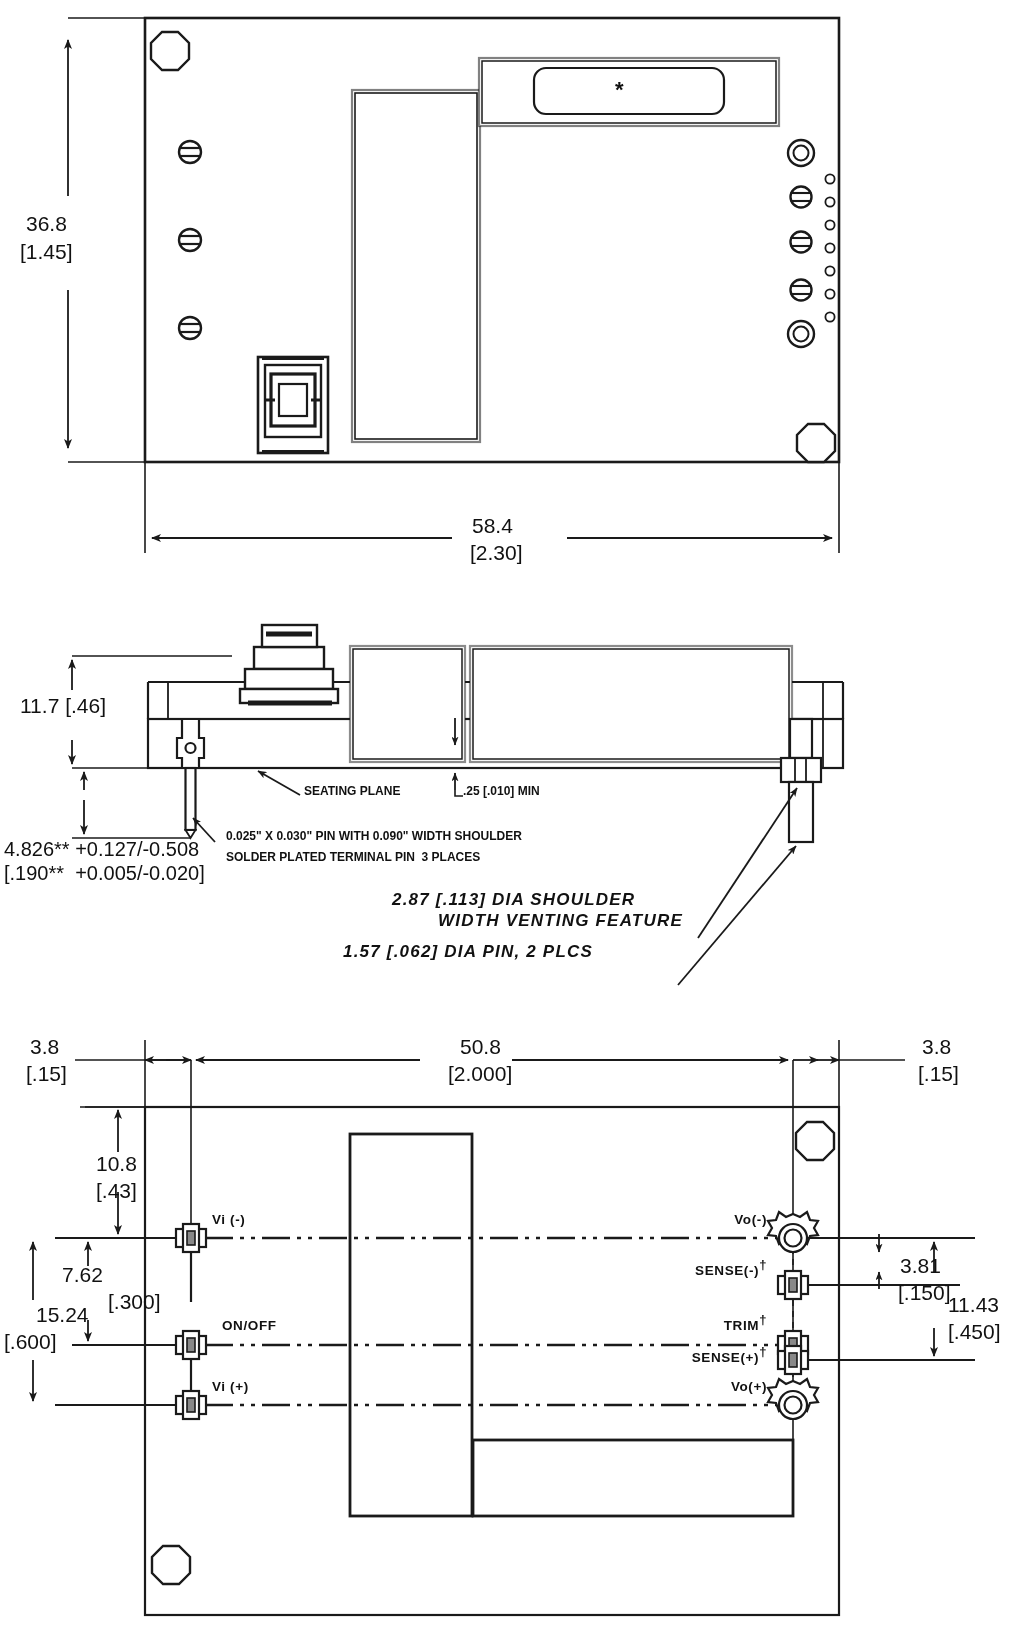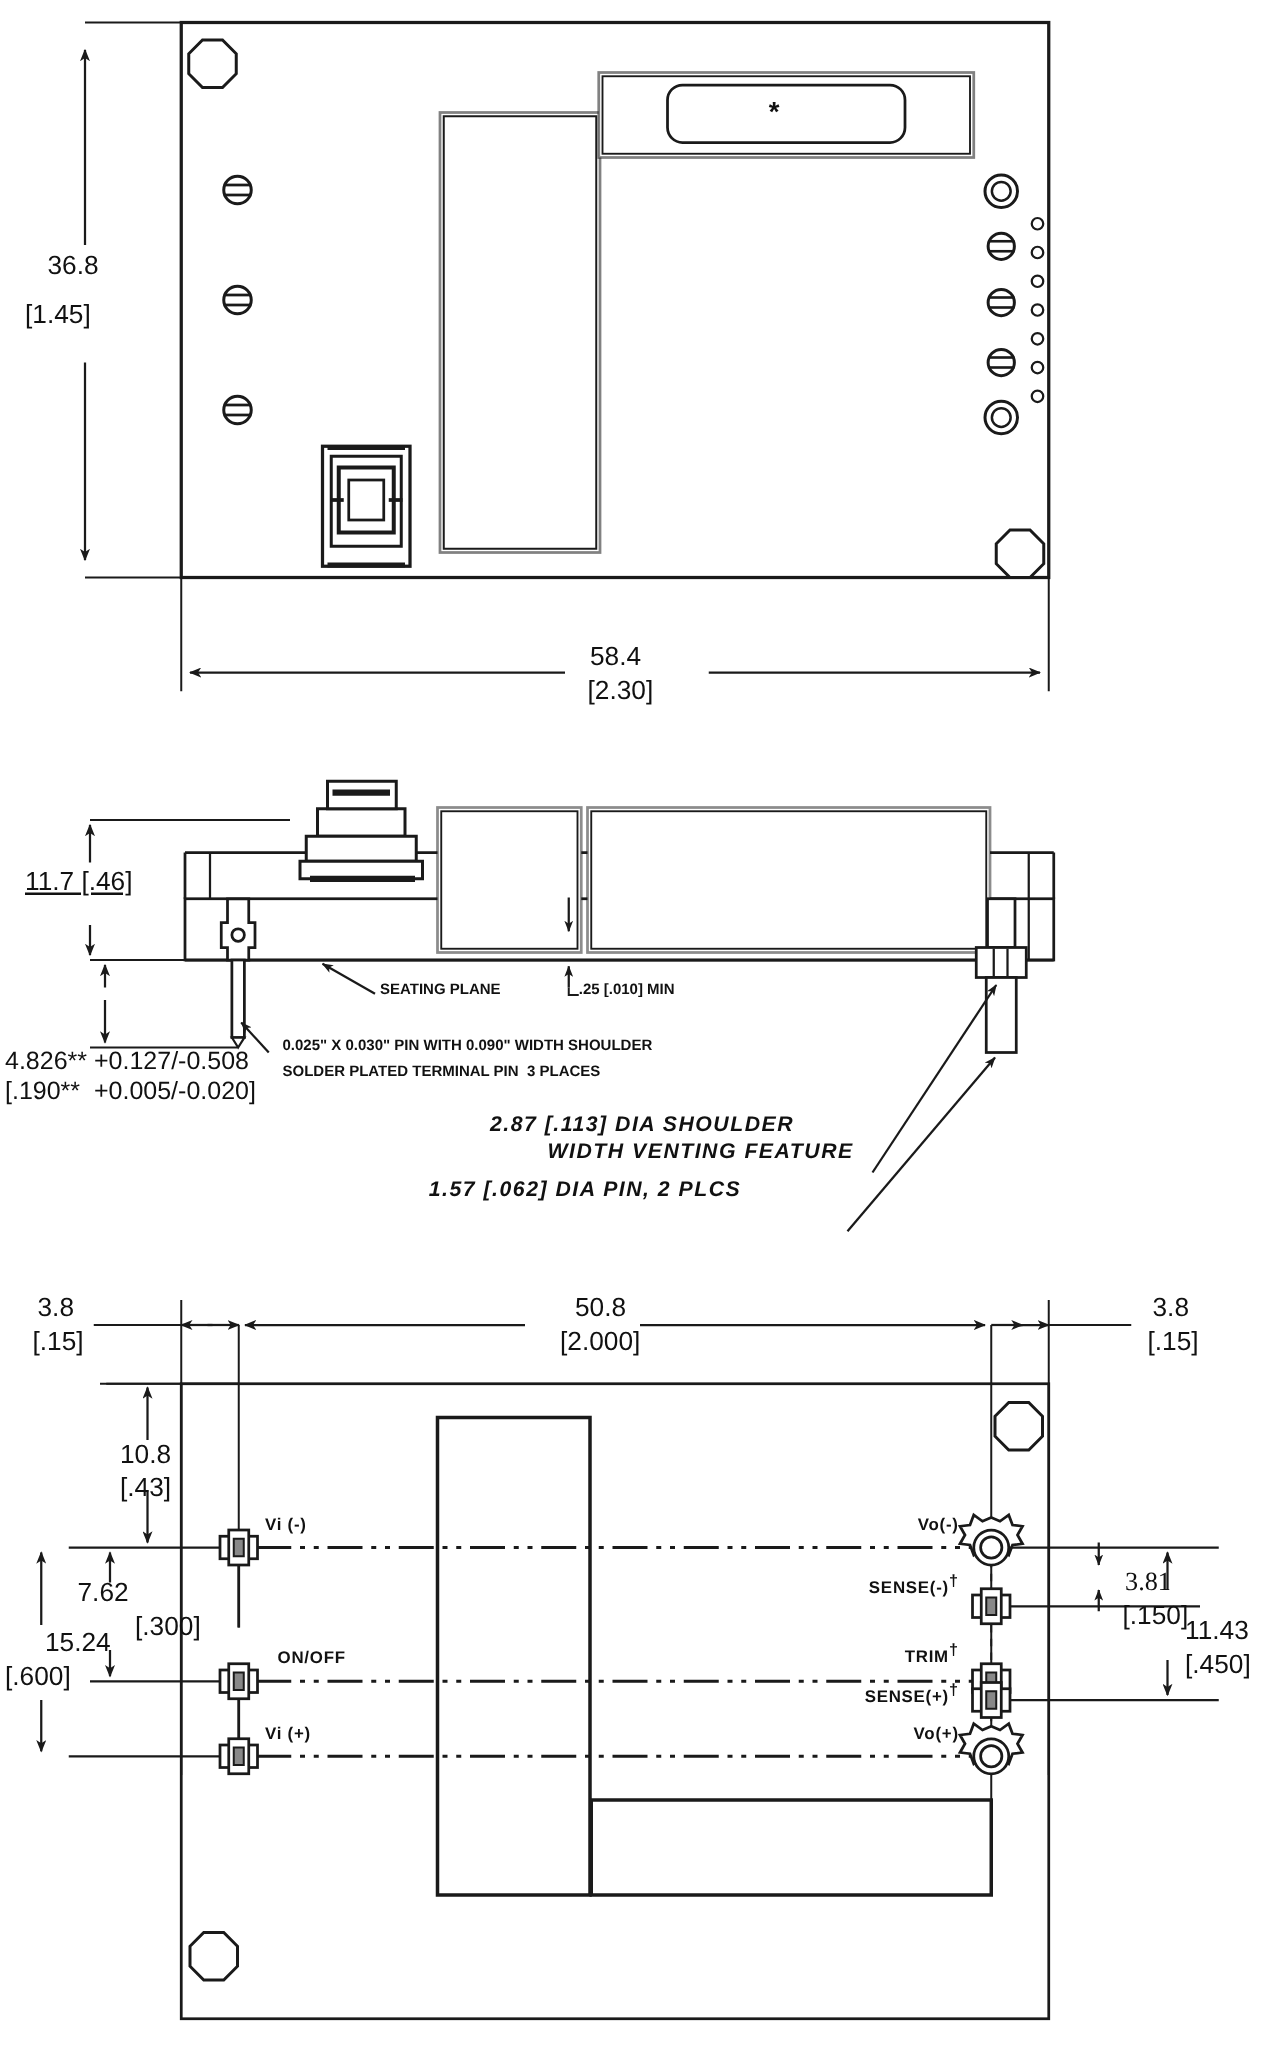--- a/index.html
+++ b/index.html
@@ -342,29 +342,29 @@
 
     <g>
       <line x1="934" y1="1242" x2="934" y2="1272" stroke-width="1.8" marker-start="url(#arrHeadR)"></line>
       <line x1="934" y1="1328" x2="934" y2="1356" stroke-width="1.8" marker-end="url(#arrHead)"></line>
     </g>
   </g>
 
   </g>
 </svg>
 
-<div class="lbl dim" style="left:26px;top:201px;margin-left:12px;"><span>36.8</span></div>
+<div class="lbl dim" style="left:26px;top:212px;"><span>36.8</span></div>
 <div class="lbl dim" style="left:20px;top:240px;"><span>[1.45]</span></div>
 
 <div class="lbl dim" style="left:472px;top:514px;"><span>58.4</span></div>
 <div class="lbl dim" style="left:470px;top:541px;"><span>[2.30]</span></div>
 
 <div class="lbl ast" style="left:615px;top:78px;"><span>*</span></div>
 
-<div class="lbl dim" style="left:20px;top:694px;text-decoration:underline;"><span>11.7 [.46]</span></div>
+<div class="lbl dim" style="left:20px;top:694px;"><span>11.7 [.46]</span></div>
 
 <div class="lbl dim2" style="left:4px;top:838px;"><span>4.826** +0.127/-0.508</span></div>
 <div class="lbl dim2" style="left:4px;top:862px;"><span>[.190**  +0.005/-0.020]</span></div>
 
 <div class="lbl note" style="left:304px;top:785px;"><span>SEATING PLANE</span></div>
 <div class="lbl note" style="left:463px;top:785px;"><span>.25 [.010] MIN</span></div>
 
 <div class="lbl note" style="left:226px;top:830px;"><span>0.025" X 0.030" PIN WITH 0.090" WIDTH SHOULDER</span></div>
 <div class="lbl note" style="left:226px;top:851px;"><span>SOLDER PLATED TERMINAL PIN  3 PLACES</span></div>
 
@@ -383,21 +383,21 @@
 
 <div class="lbl dim" style="left:96px;top:1152px;"><span>10.8</span></div>
 <div class="lbl dim" style="left:96px;top:1179px;"><span>[.43]</span></div>
 
 <div class="lbl dim" style="left:62px;top:1263px;"><span>7.62</span></div>
 <div class="lbl dim" style="left:60px;top:1290px;margin-left:48px;"><span>[.300]</span></div>
 
 <div class="lbl dim" style="left:0;top:1303px;margin-left:36px;"><span>15.24</span></div>
 <div class="lbl dim" style="left:4px;top:1330px;"><span>[.600]</span></div>
 
-<div class="lbl dim" style="left:900px;top:1254px;font-family:Liberation Serif, serif;"><span>3.81</span></div>
+<div class="lbl dim" style="left:900px;top:1254px;"><span>3.81</span></div>
 <div class="lbl dim" style="left:898px;top:1281px;"><span>[.150]</span></div>
 
 <div class="lbl dim" style="left:948px;top:1293px;"><span>11.43</span></div>
 <div class="lbl dim" style="left:948px;top:1320px;"><span>[.450]</span></div>
 
 <div class="lbl pinlbl" style="left:212px;top:1212px;"><span>Vi (-)</span></div>
 <div class="lbl pinlbl" style="left:222px;top:1318px;"><span>ON/OFF</span></div>
 <div class="lbl pinlbl" style="left:212px;top:1379px;"><span>Vi (+)</span></div>
 
 <div class="lbl pinlbl rt" style="left:620px;top:1212px;width:147px;"><span>Vo(-)</span></div>

